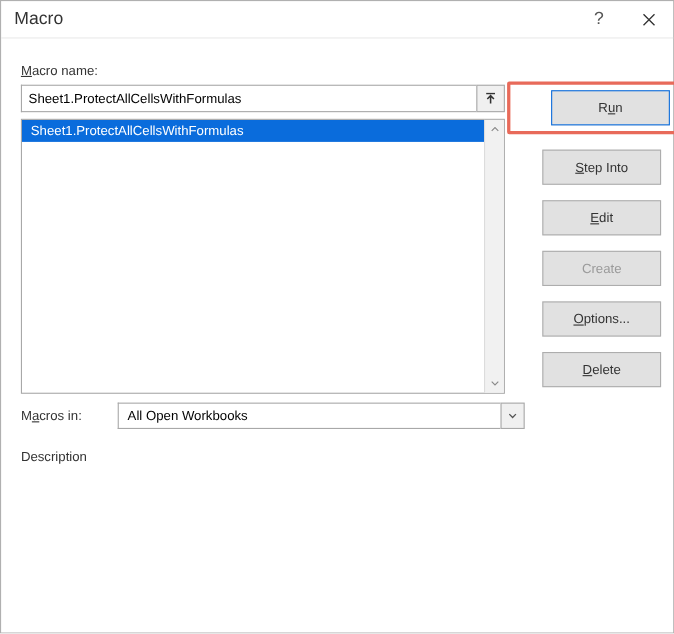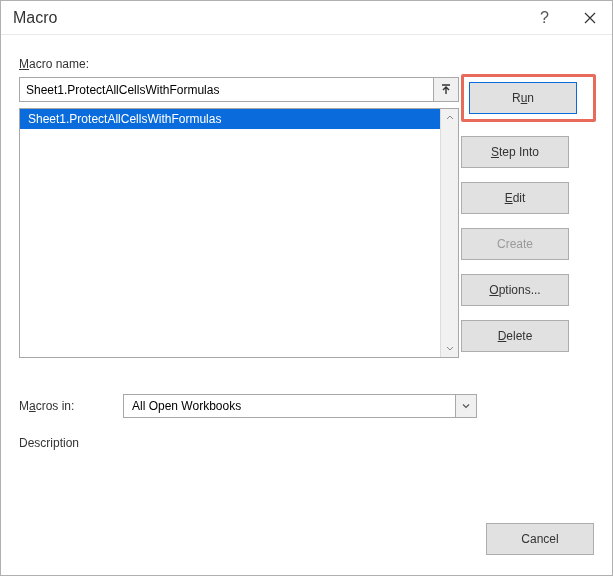--- a/index.html
+++ b/index.html
@@ -125,37 +125,38 @@
     border: 1px solid #adadad;
     color: #333;
     font: inherit;
     font-size: 12px;
     text-align: center;
     padding: 0;
     display: flex;
     align-items: center;
     justify-content: center;
     width: 108px;
+    margin-left: 32px;
   }
   .btn.disabled { color: #9a9a9a; }
   .btn.primary {
     border: 1px solid #0a6cdc;
     background: #e1e1e1;
   }
   .highlight-run {
     border: 3px solid #e86a5a;
     border-radius: 2px;
     padding: 5px;
     margin-top: -3px;
   }
   .macros-in-row {
-    margin-top: 36px;
-    display: flex;
-    align-items: center;
-    gap: 24px;
+    margin-top: 8px;
+    display: flex;
+    align-items: center;
+    gap: 8px;
     width: 458px;
   }
   .macros-in-row .label { margin: 0; width: 80px; }
   .select-wrap {
     display: flex;
     flex: 1;
   }
   .select-display {
     flex: 1;
     height: 24px;
@@ -257,17 +258,14 @@
         <div class="select-btn">
           <svg width="10" height="10" viewBox="0 0 10 10">
               <path d="M2 3.5 L5 6.5 L8 3.5" stroke="#555" stroke-width="1.2" fill="none"></path>
             </svg>
         </div>
       </div>
     </div>
 
     <div class="label desc-label">Description</div>
 
-    <div class="footer">
-      <button class="btn">Cancel</button>
-    </div>
   </div>
 </div>
 
 </body></html>

